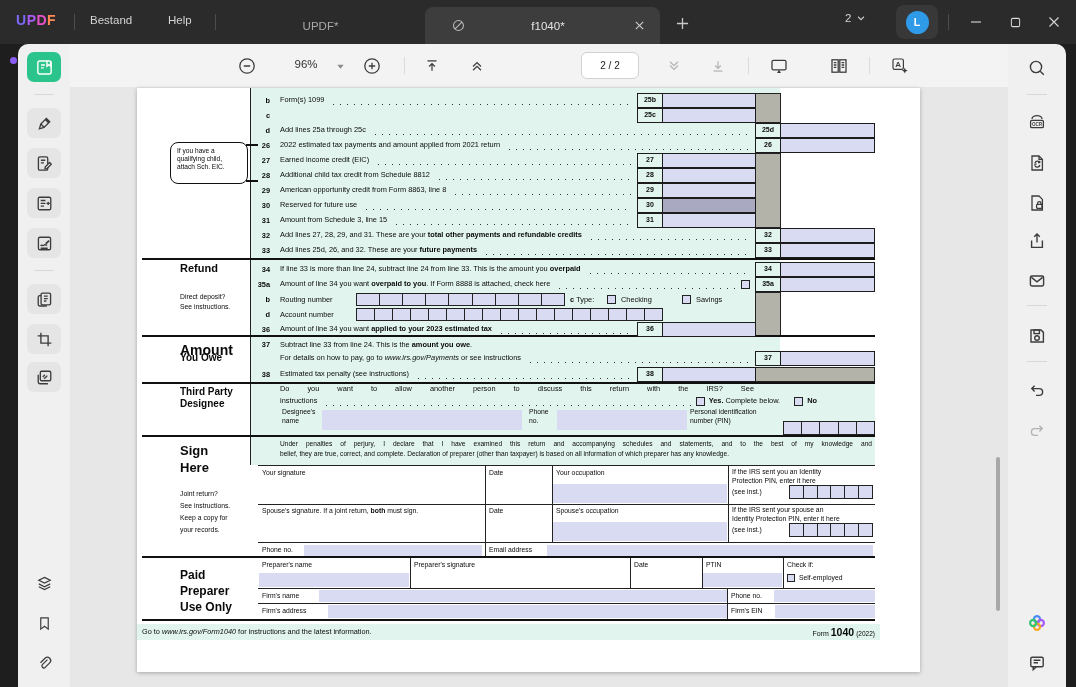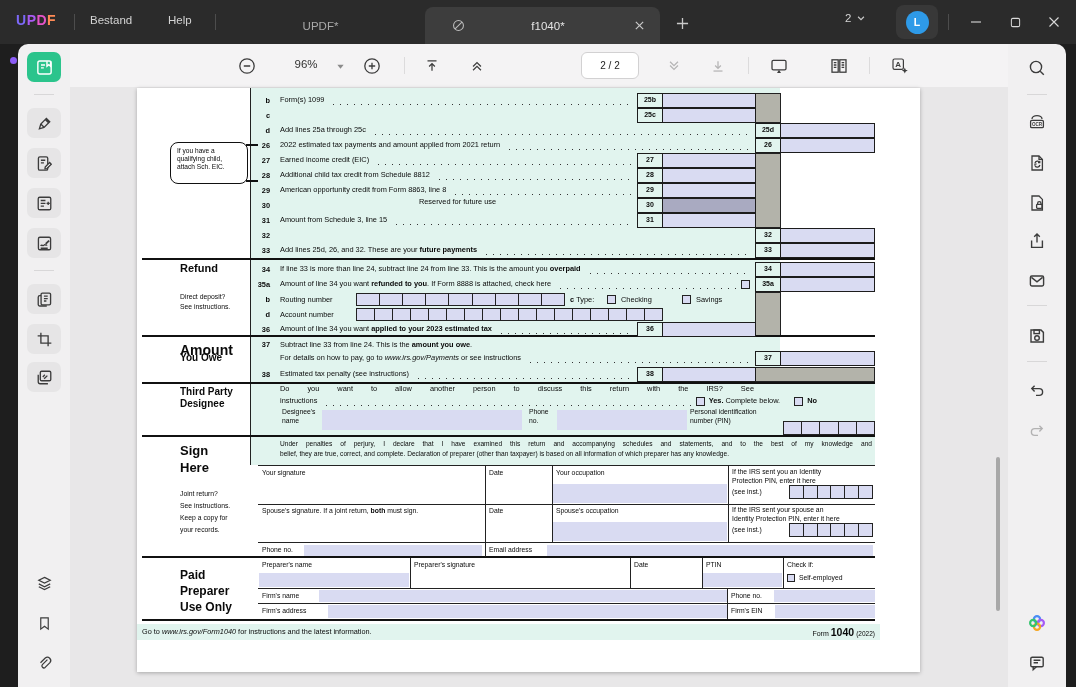--- a/index.html
+++ b/index.html
@@ -522,53 +522,57 @@
         <div class="bx nlb" style="position: absolute; left: 500px; top: 80px; width: 26px; height: 15px;">28</div>
         <div class="bx fld" style="position: absolute; left: 525px; top: 80px; width: 94px; height: 15px;"></div>
         <div style="position: absolute; left: 111px; top: 95px; width: 22px; text-align: right; font-weight: bold; line-height: 15px;">29</div>
         <div class="fr" style="position: absolute; left: 143px; top: 95px; width: 355px;">
           <span><span>American opportunity credit from Form 8863, line 8</span></span>
           <div class="ldr"></div>
         </div>
         <div class="bx nlb" style="position: absolute; left: 500px; top: 95px; width: 26px; height: 15px;">29</div>
         <div class="bx fld" style="position: absolute; left: 525px; top: 95px; width: 94px; height: 15px;"></div>
         <div style="position: absolute; left: 111px; top: 110px; width: 22px; text-align: right; font-weight: bold; line-height: 15px;">30</div>
-        <div class="fr" style="position: absolute; left: 143px; top: 110px; width: 355px; flex-direction: column;">
+        <div class="fr" style="position: absolute; left: 143px; top: 110px; width: 355px;">
           <span><span>Reserved for future use</span></span>
           <div class="ldr"></div>
         </div>
         <div class="bx nlb" style="position: absolute; left: 500px; top: 110px; width: 26px; height: 15px;">30</div>
         <div class="bx resv" style="position: absolute; left: 525px; top: 110px; width: 94px; height: 15px;"></div>
         <div style="position: absolute; left: 111px; top: 125px; width: 22px; text-align: right; font-weight: bold; line-height: 15px;">31</div>
         <div class="fr" style="position: absolute; left: 143px; top: 125px; width: 355px;">
           <span><span>Amount from Schedule 3, line 15</span></span>
           <div class="ldr"></div>
         </div>
         <div class="bx nlb" style="position: absolute; left: 500px; top: 125px; width: 26px; height: 15px;">31</div>
         <div class="bx fld" style="position: absolute; left: 525px; top: 125px; width: 94px; height: 15px;"></div>
         <div style="position: absolute; left: 111px; top: 140px; width: 22px; text-align: right; font-weight: bold; line-height: 15px;">32</div>
+        <div class="fr" style="position: absolute; left: 143px; top: 140px; width: 473px;">
+          <span><span>Add lines 27, 28, 29, and 31. These are your </span><b>total other payments and refundable credits</b></span>
+          <div class="ldr"></div>
+        </div>
         <div class="bx nlb" style="position: absolute; left: 618px; top: 140px; width: 26px; height: 15px;">32</div>
         <div class="bx fld" style="position: absolute; left: 643px; top: 140px; width: 95px; height: 15px;"></div>
         <div style="position: absolute; left: 111px; top: 155px; width: 22px; text-align: right; font-weight: bold; line-height: 15px;">33</div>
         <div class="fr" style="position: absolute; left: 143px; top: 155px; width: 473px;">
           <span><span>Add lines 25d, 26, and 32. These are your </span><b>future payments</b></span>
           <div class="ldr"></div>
         </div>
         <div class="bx nlb" style="position: absolute; left: 618px; top: 155px; width: 26px; height: 15px;">33</div>
         <div class="bx fld" style="position: absolute; left: 643px; top: 155px; width: 95px; height: 15px;"></div>
         <div style="position: absolute; left: 111px; top: 174px; width: 22px; text-align: right; font-weight: bold; line-height: 15px;">34</div>
         <div class="fr" style="position: absolute; left: 143px; top: 174px; width: 473px;">
           <span><span>If line 33 is more than line 24, subtract line 24 from line 33. This is the amount you </span><b>overpaid</b></span>
           <div class="ldr"></div>
         </div>
         <div class="bx nlb" style="position: absolute; left: 618px; top: 174px; width: 26px; height: 15px;">34</div>
         <div class="bx fld" style="position: absolute; left: 643px; top: 174px; width: 95px; height: 15px;"></div>
         <div style="position: absolute; left: 111px; top: 189px; width: 22px; text-align: right; font-weight: bold; line-height: 15px;">35a</div>
         <div class="fr" style="position: absolute; left: 143px; top: 189px; width: 473px;">
-          <span><span>Amount of line 34 you want </span><b>refunded to you</b><span>. If Form 8888 is attached, check here</span></span>
+          <span><span>Amount of line 34 you want </span><b>overpaid to you</b><span>. If Form 8888 is attached, check here</span></span>
           <div class="ldr"></div>
           <span class="cb" style="margin-right: 3px;"></span>
         </div>
         <div class="bx nlb" style="position: absolute; left: 618px; top: 189px; width: 26px; height: 15px;">35a</div>
         <div class="bx fld" style="position: absolute; left: 643px; top: 189px; width: 95px; height: 15px;"></div>
         <div style="position: absolute; left: 111px; top: 234px; width: 22px; text-align: right; font-weight: bold; line-height: 15px;">36</div>
         <div class="fr" style="position: absolute; left: 143px; top: 234px; width: 355px;">
           <span><span>Amount of line 34 you want </span><b>applied to your 2023 estimated tax</b></span>
           <div class="ldr"></div>
         </div>

